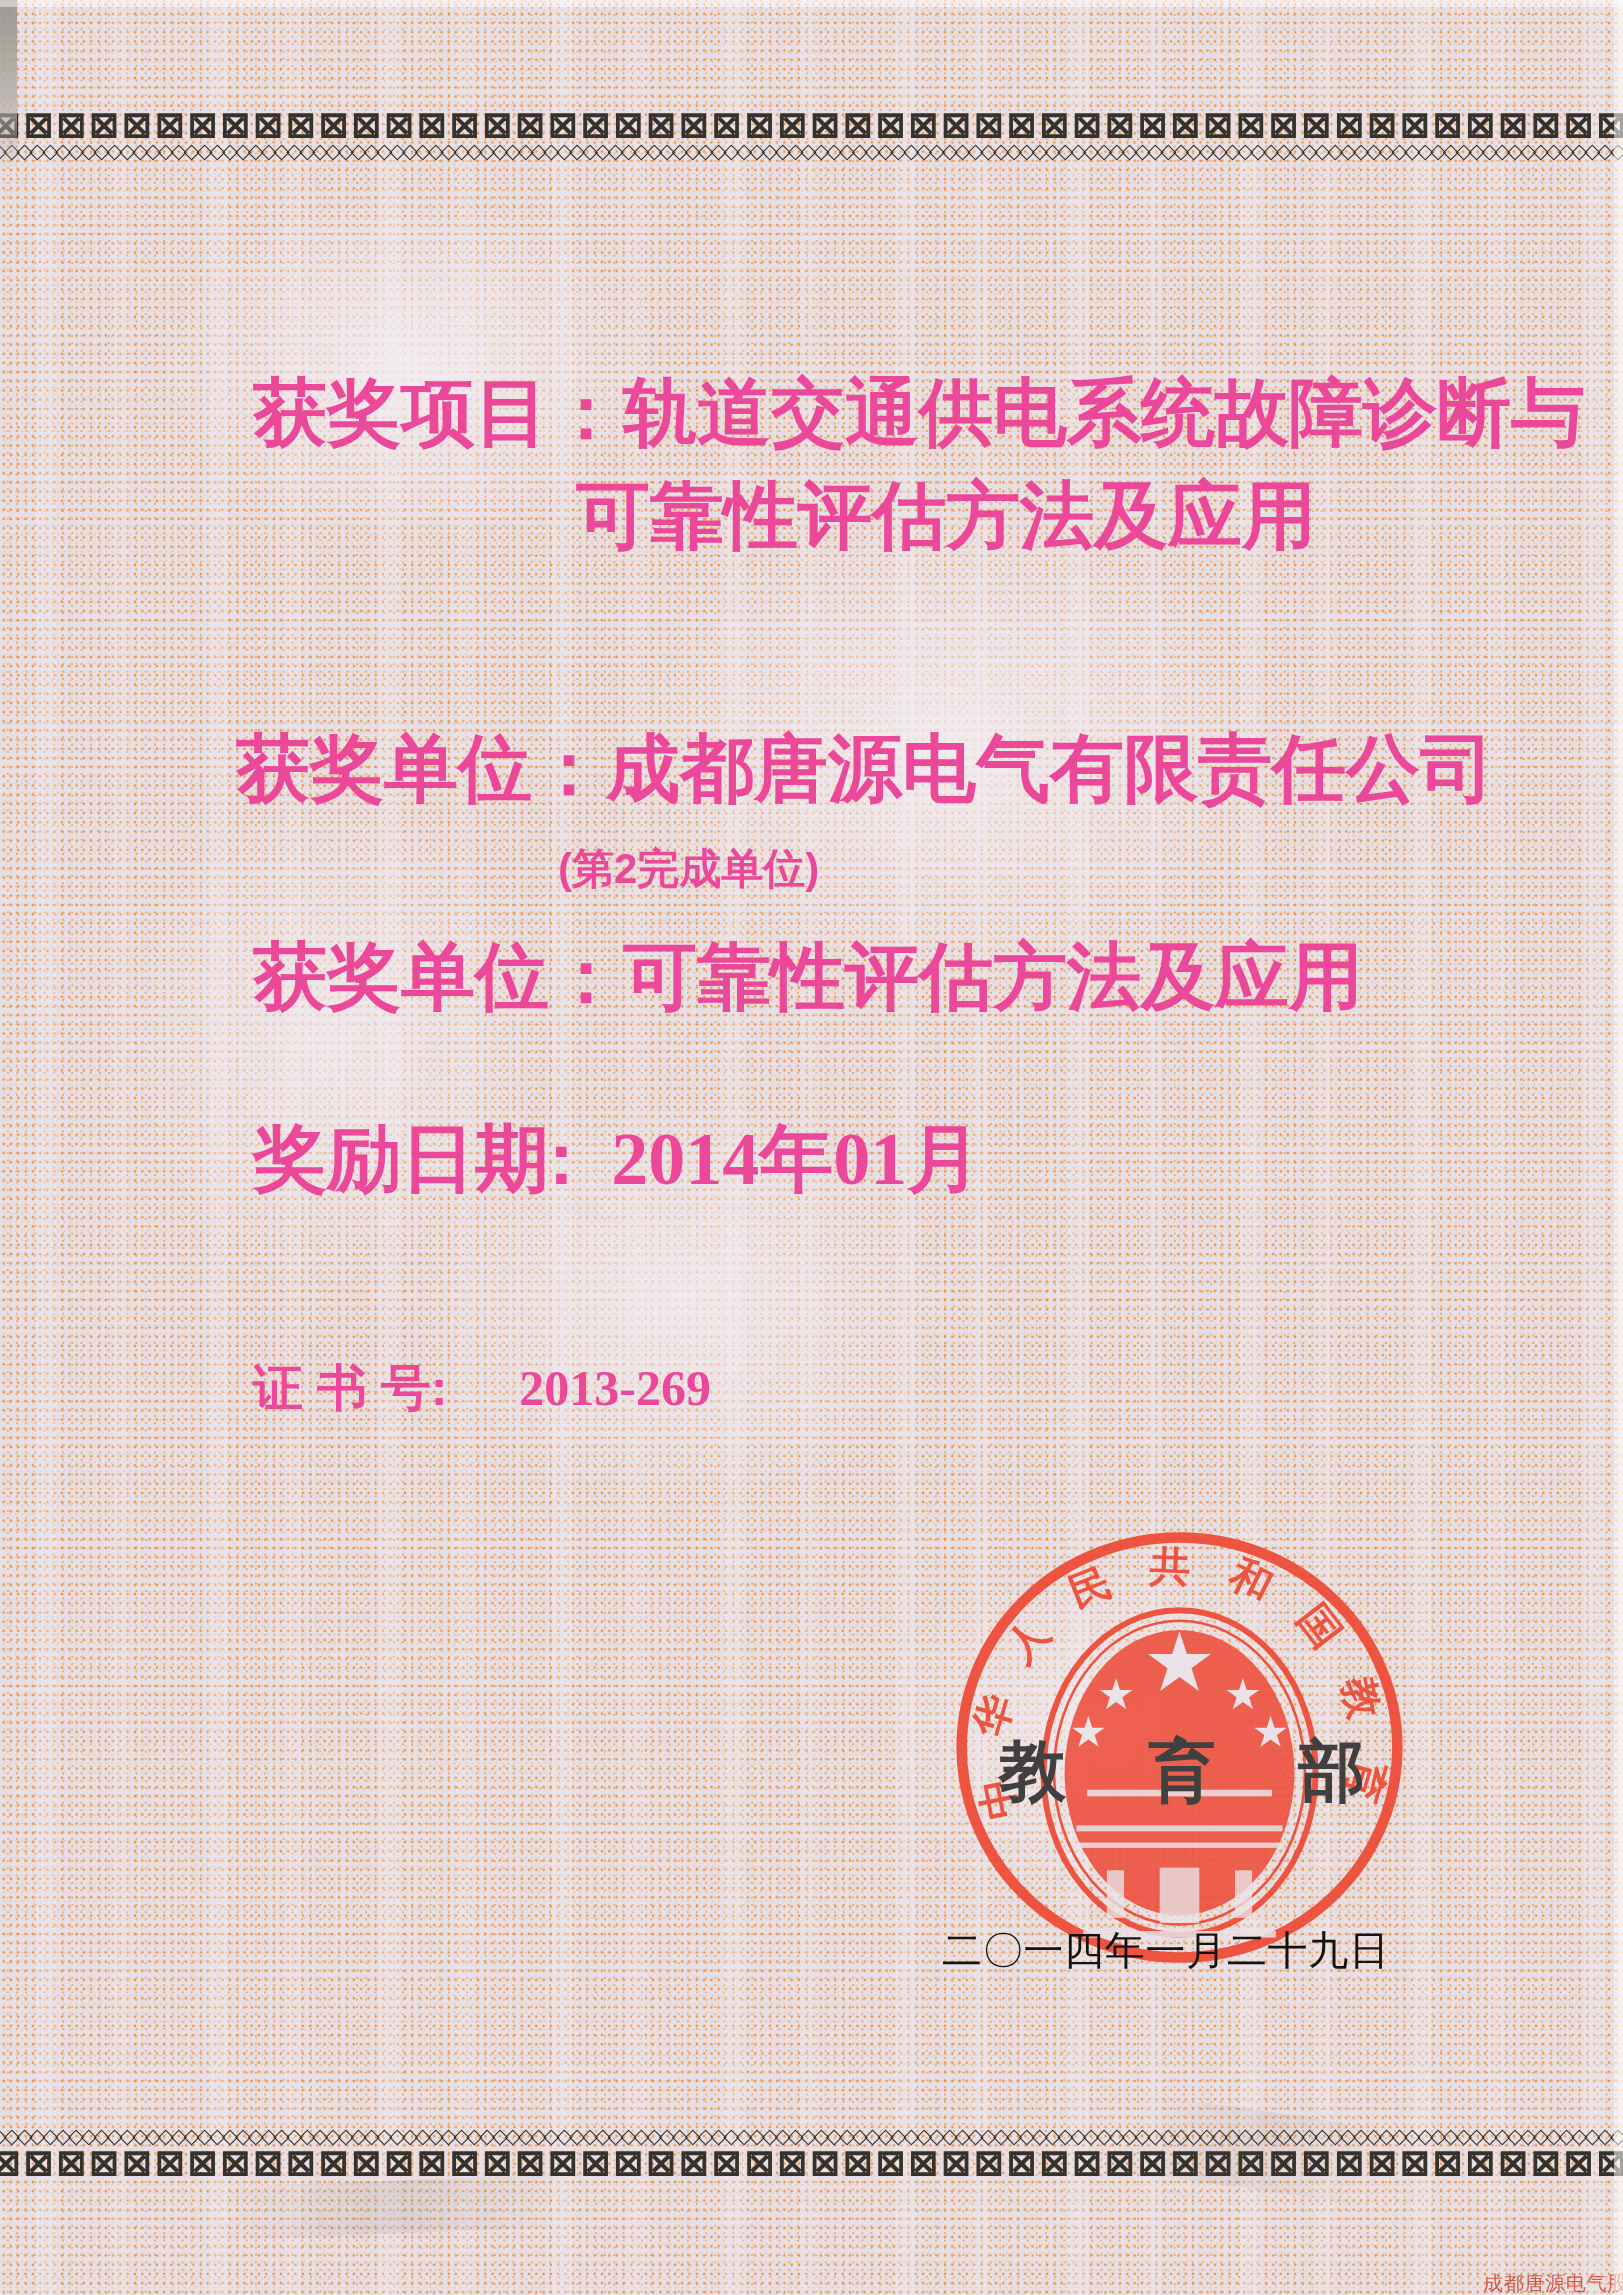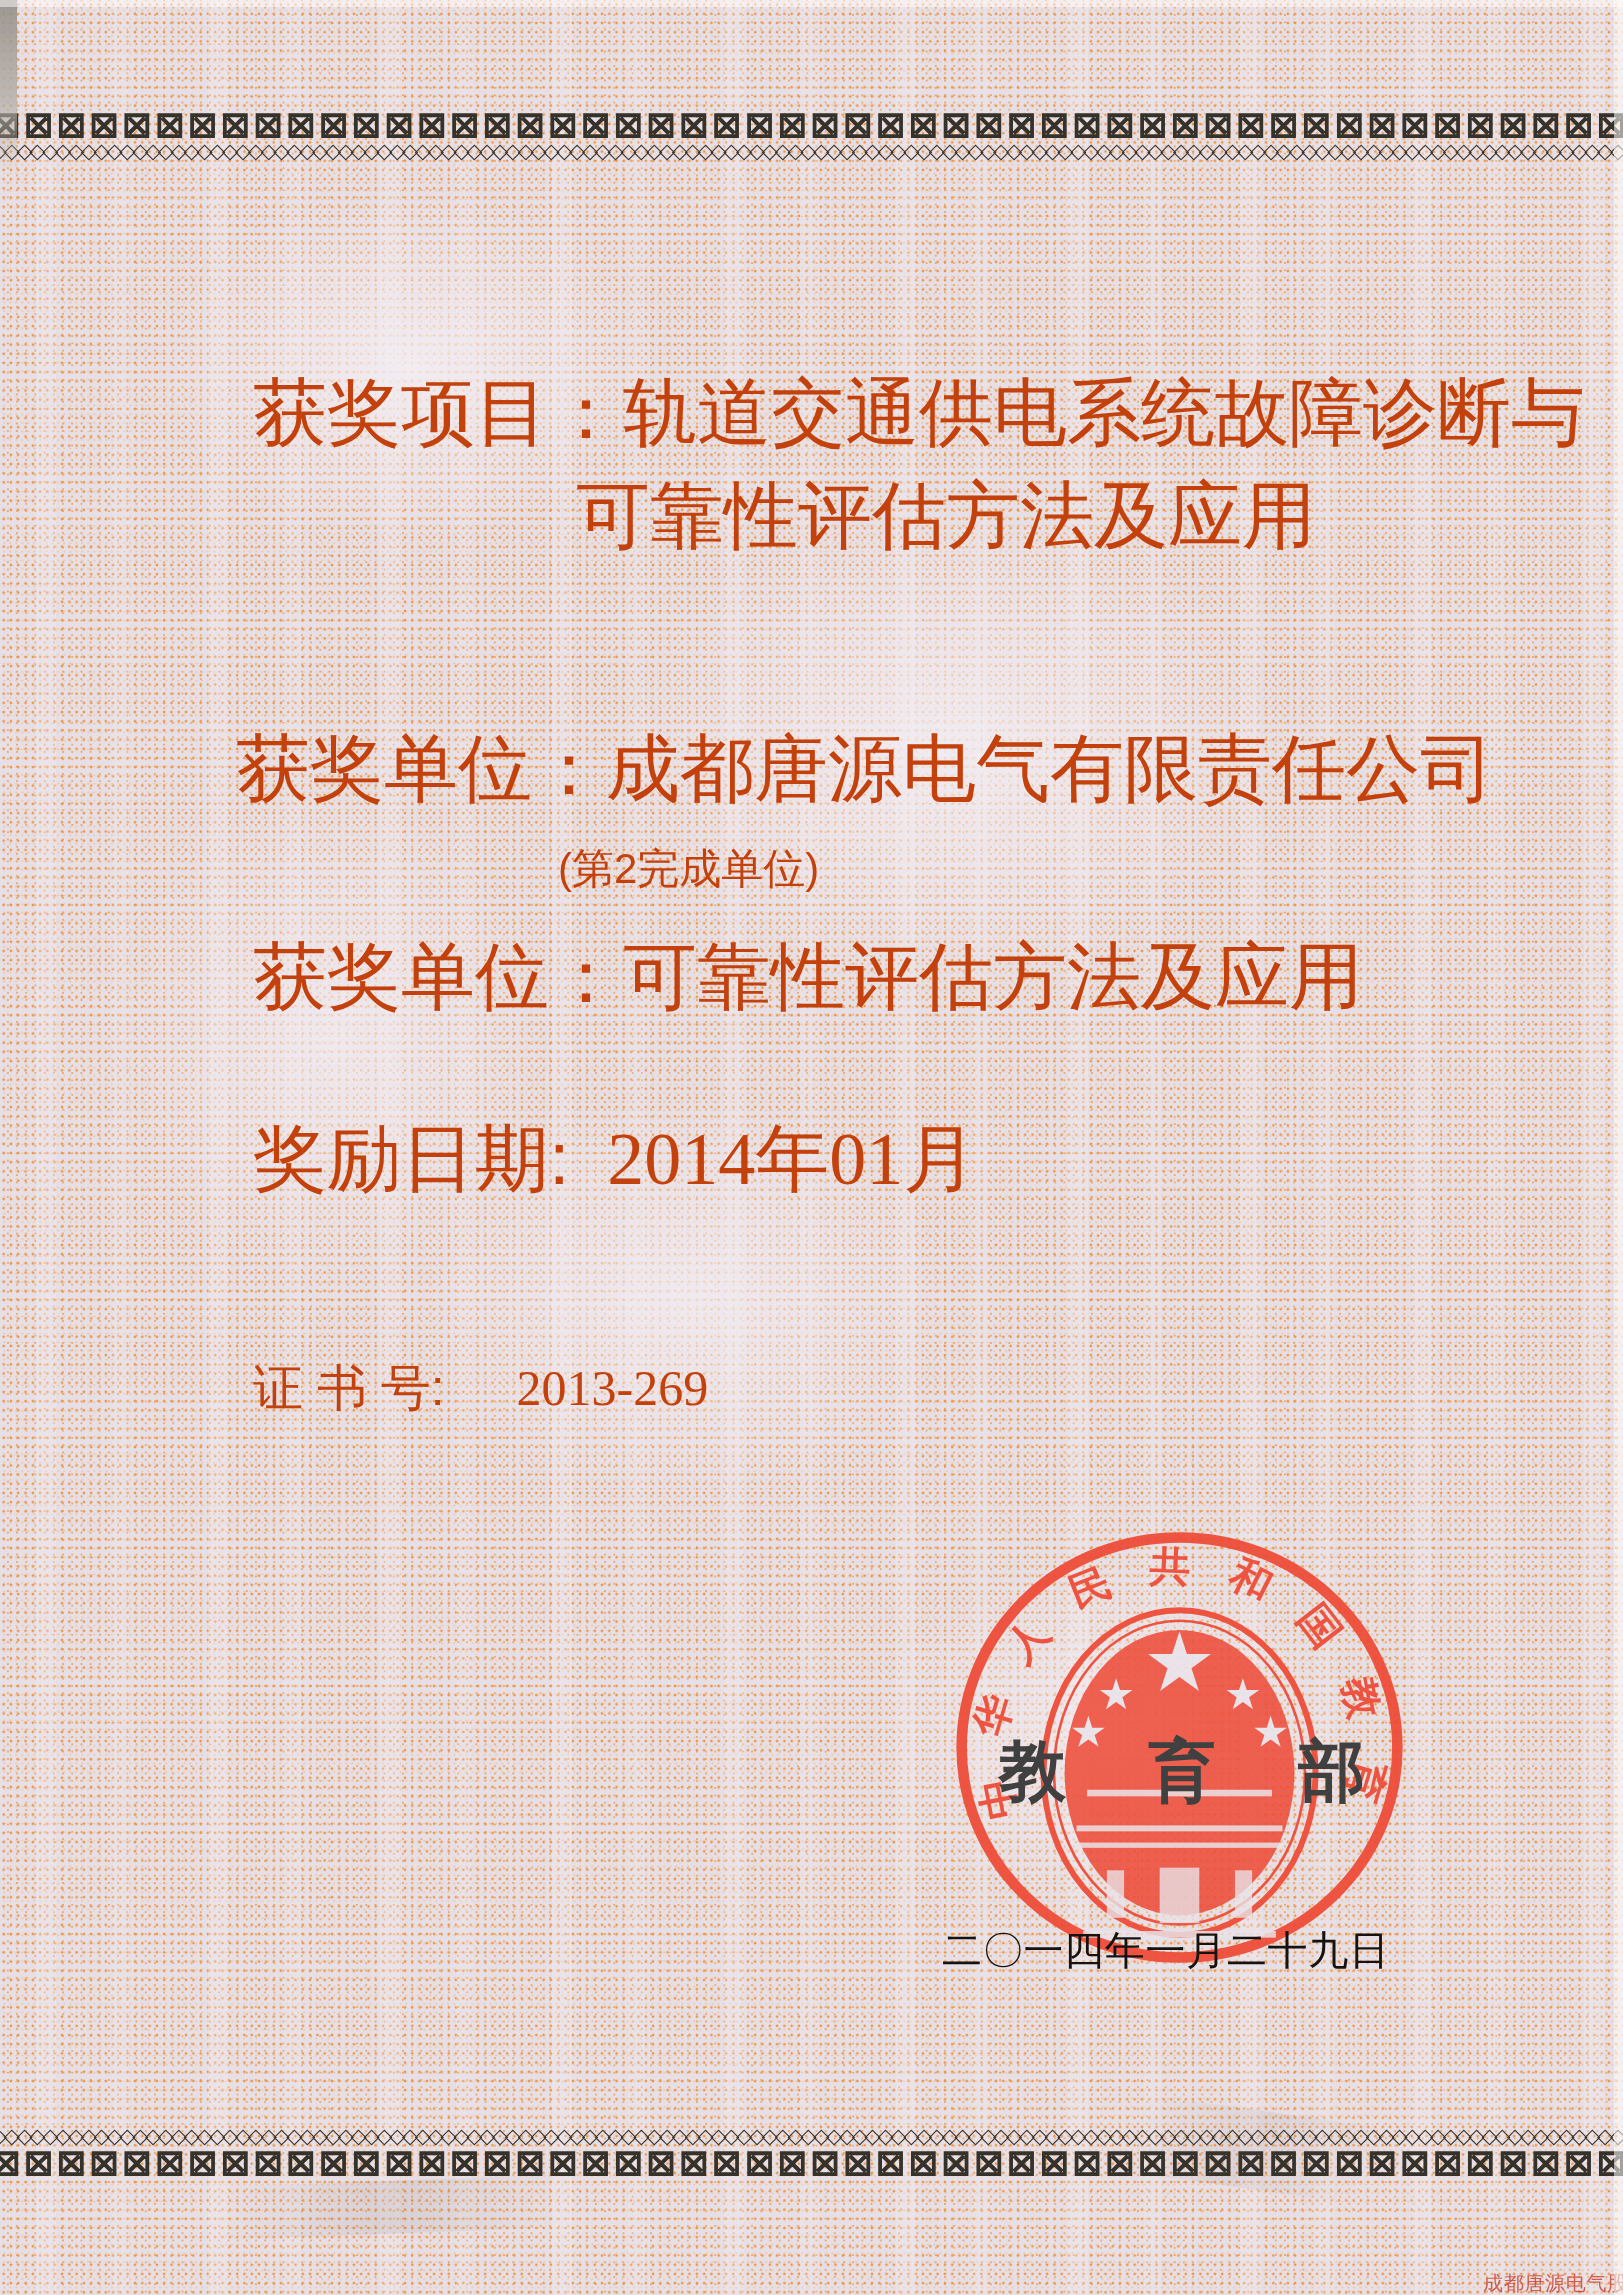--- a/index.html
+++ b/index.html
@@ -26,21 +26,21 @@
     background-image:repeating-linear-gradient(90deg,
       rgba(240,235,241,0) 0 36px, rgba(242,237,243,.55) 36px 56px,
       rgba(240,235,241,0) 56px 112px, rgba(242,237,243,.35) 112px 129px,
       rgba(240,235,241,0) 129px 172px);}
   .border-row{position:absolute;left:-9.2px;right:-9.2px;white-space:nowrap;
     overflow:hidden;color:#35322c;text-align:left;}
   .motif{top:106px;font-size:36px;line-height:37px;letter-spacing:2.6px;font-weight:700;}
   .chain{top:141px;font-size:21px;line-height:20px;letter-spacing:-3.3px;}
   .chain-b{top:2126px;}
   .motif-b{top:2144px;}
-  .line{position:absolute;white-space:nowrap;color:#c2410c;font-weight:400;}
+  .line{position:absolute;white-space:nowrap;color:#ec4899;font-weight:700;}
   .fs-main{font-size:74px;line-height:78px;}
   .note{font-size:42px;}
   .serif-val{font-family:"Liberation Serif", serif;}
   .seal-svg{position:absolute;left:951px;top:1527px;width:457px;height:441px;}
   .seal-name{position:absolute;left:999px;top:1735px;font-size:67px;line-height:71px;
     letter-spacing:32px;color:#404040;font-weight:700;white-space:nowrap;}
   .issue-date{position:absolute;left:942px;top:1923px;font-size:40px;line-height:55px;
     letter-spacing:0.7px;color:#15120f;font-weight:400;white-space:nowrap;
     font-family:"Liberation Serif", serif;}
   .watermark{position:absolute;left:1483px;top:2270px;font-size:20px;

